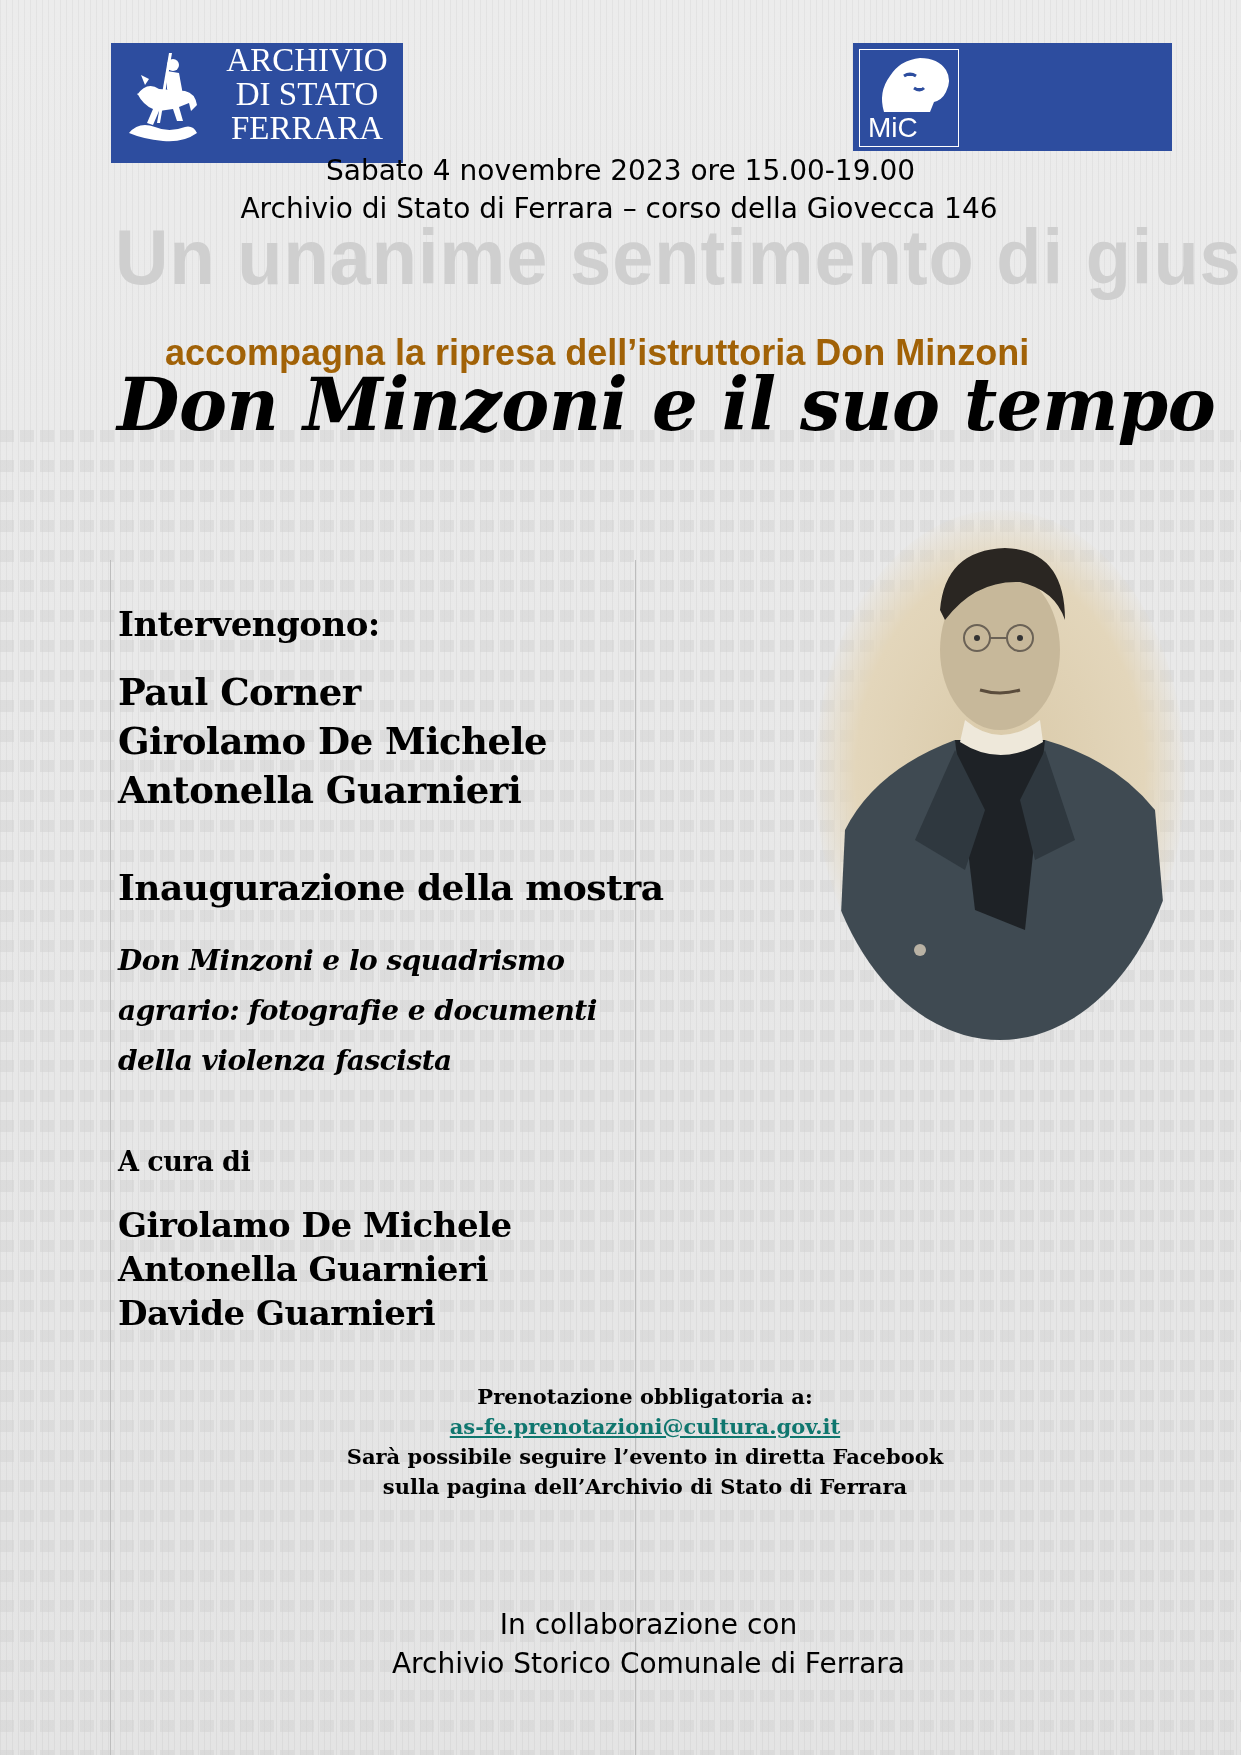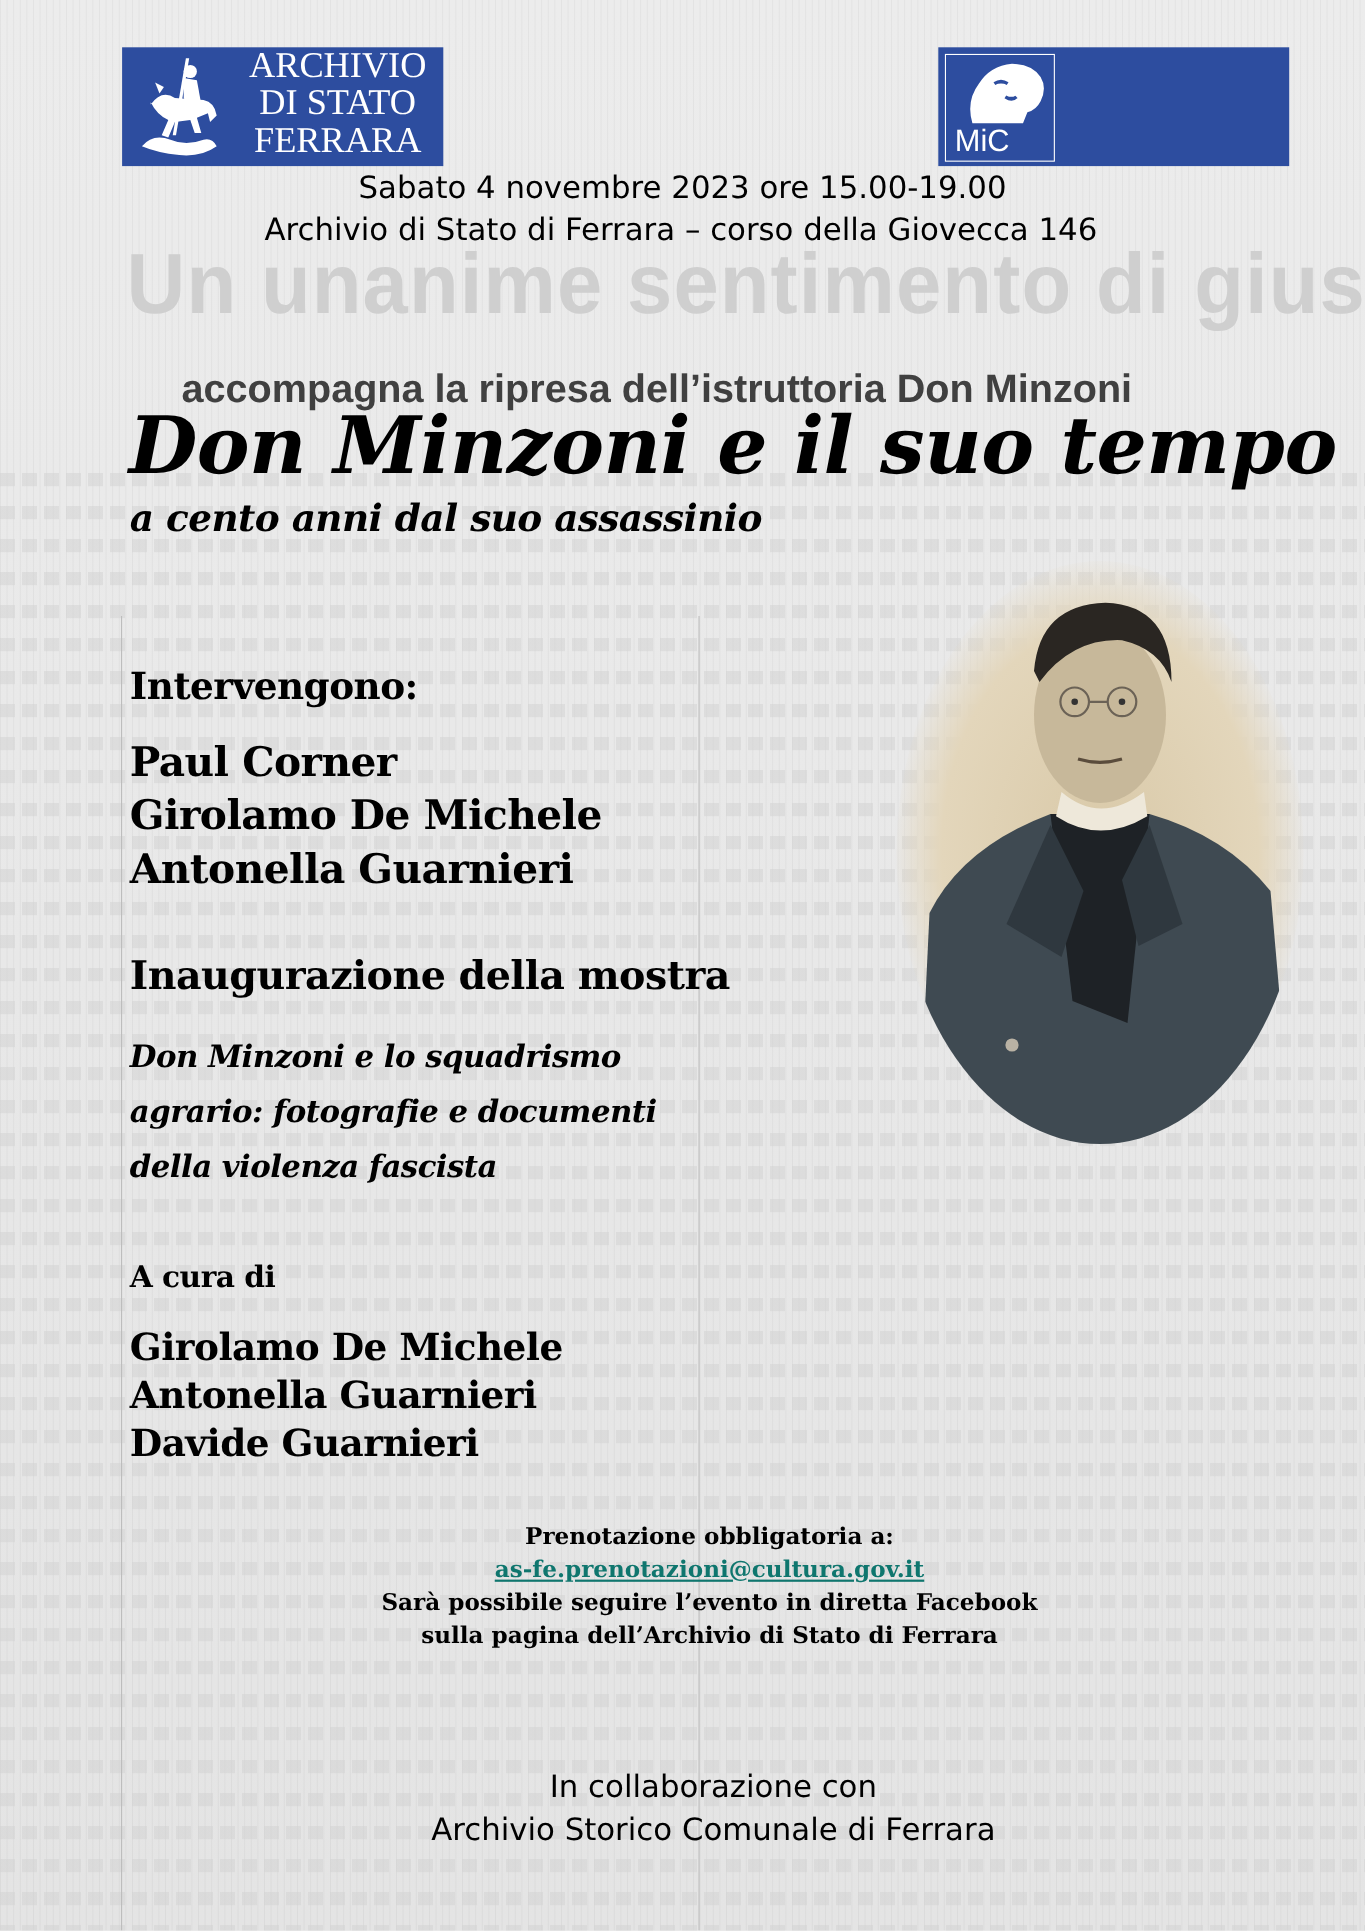--- a/index.html
+++ b/index.html
@@ -17,29 +17,29 @@
   .bg-col { position:absolute; top:560px; bottom:0; width:1px; background:#bdbdbd; }
   .bg-headline {
     position:absolute; left:115px; top:215px; width:1040px;
     font-family:"Liberation Sans", sans-serif; font-weight:bold;
     font-size:74px; color:#cfcfcf; letter-spacing:1px; white-space:nowrap;
     transform:scaleY(1.05);
   }
   .bg-subhead {
     position:absolute; left:165px; top:332px;
     font-family:"Liberation Sans", sans-serif; font-weight:bold;
-    font-size:36px; color:#404040; white-space:nowrap;
+    font-size:36px; color:#a16207; white-space:nowrap;
   }
   .bg-lines { position:absolute; left:0; top:420px; right:0; bottom:0; }
   .bg-line { height:29px; border-bottom:1px solid transparent;
     background: repeating-linear-gradient(90deg, #d3d3d3 0 14px, transparent 14px 20px) 0 10px/100% 12px no-repeat;
     opacity:0.55; }
 
   .logo { position:absolute; background:#2d4d9f; color:#fff; }
-  .logo-asf { left:111px; top:43px; width:292px; height:108px; }
+  .logo-asf { left:111px; top:43px; width:292px; height:120px; }
   .logo-asf .figure { position:absolute; left:14px; top:6px; width:78px; height:100px; }
   .logo-asf .txt { position:absolute; left:98px; top:0px; width:196px; text-align:center;
     font-family:"Liberation Serif", serif; font-size:33px; line-height:34px; }
   .logo-mic { left:853px; top:43px; width:319px; height:108px; }
   .logo-mic .box { position:absolute; left:6px; top:6px; width:98px; height:96px; border:1.5px solid #fff; }
   .logo-mic .box svg { position:absolute; left:4px; top:2px; }
   .logo-mic .mic { position:absolute; left:8px; bottom:2px; font-family:"Liberation Sans", sans-serif; font-size:28px; }
   .logo-mic .txt { position:absolute; left:112px; top:2px; font-family:"DejaVu Sans", sans-serif;
     font-size:30px; line-height:33px; letter-spacing:0.5px; }
   .logo-mic .txt .big { font-size:38px; }
@@ -148,21 +148,20 @@
     </svg>
     <span class="mic">MiC</span>
   </div>
 </div>
 
 <div class="date">Sabato 4 novembre 2023 ore 15.00-19.00</div>
 <div class="venue">Archivio di Stato di Ferrara – corso della Giovecca 146</div>
 
 <div class="title">Don Minzoni e il suo tempo</div>
 <div class="subtitle">
-  <div>a cento anni dal suo assassinio</div>
 </div>
 
 <div class="h-sec" style="top:604px">Intervengono:</div>
 <div class="names" style="top:668px">
   <div>Paul Corner</div>
   <div>Girolamo De Michele</div>
   <div>Antonella Guarnieri</div>
 </div>
 
 <div class="h-sec" style="top:866px; font-size:36px">Inaugurazione della mostra</div>

